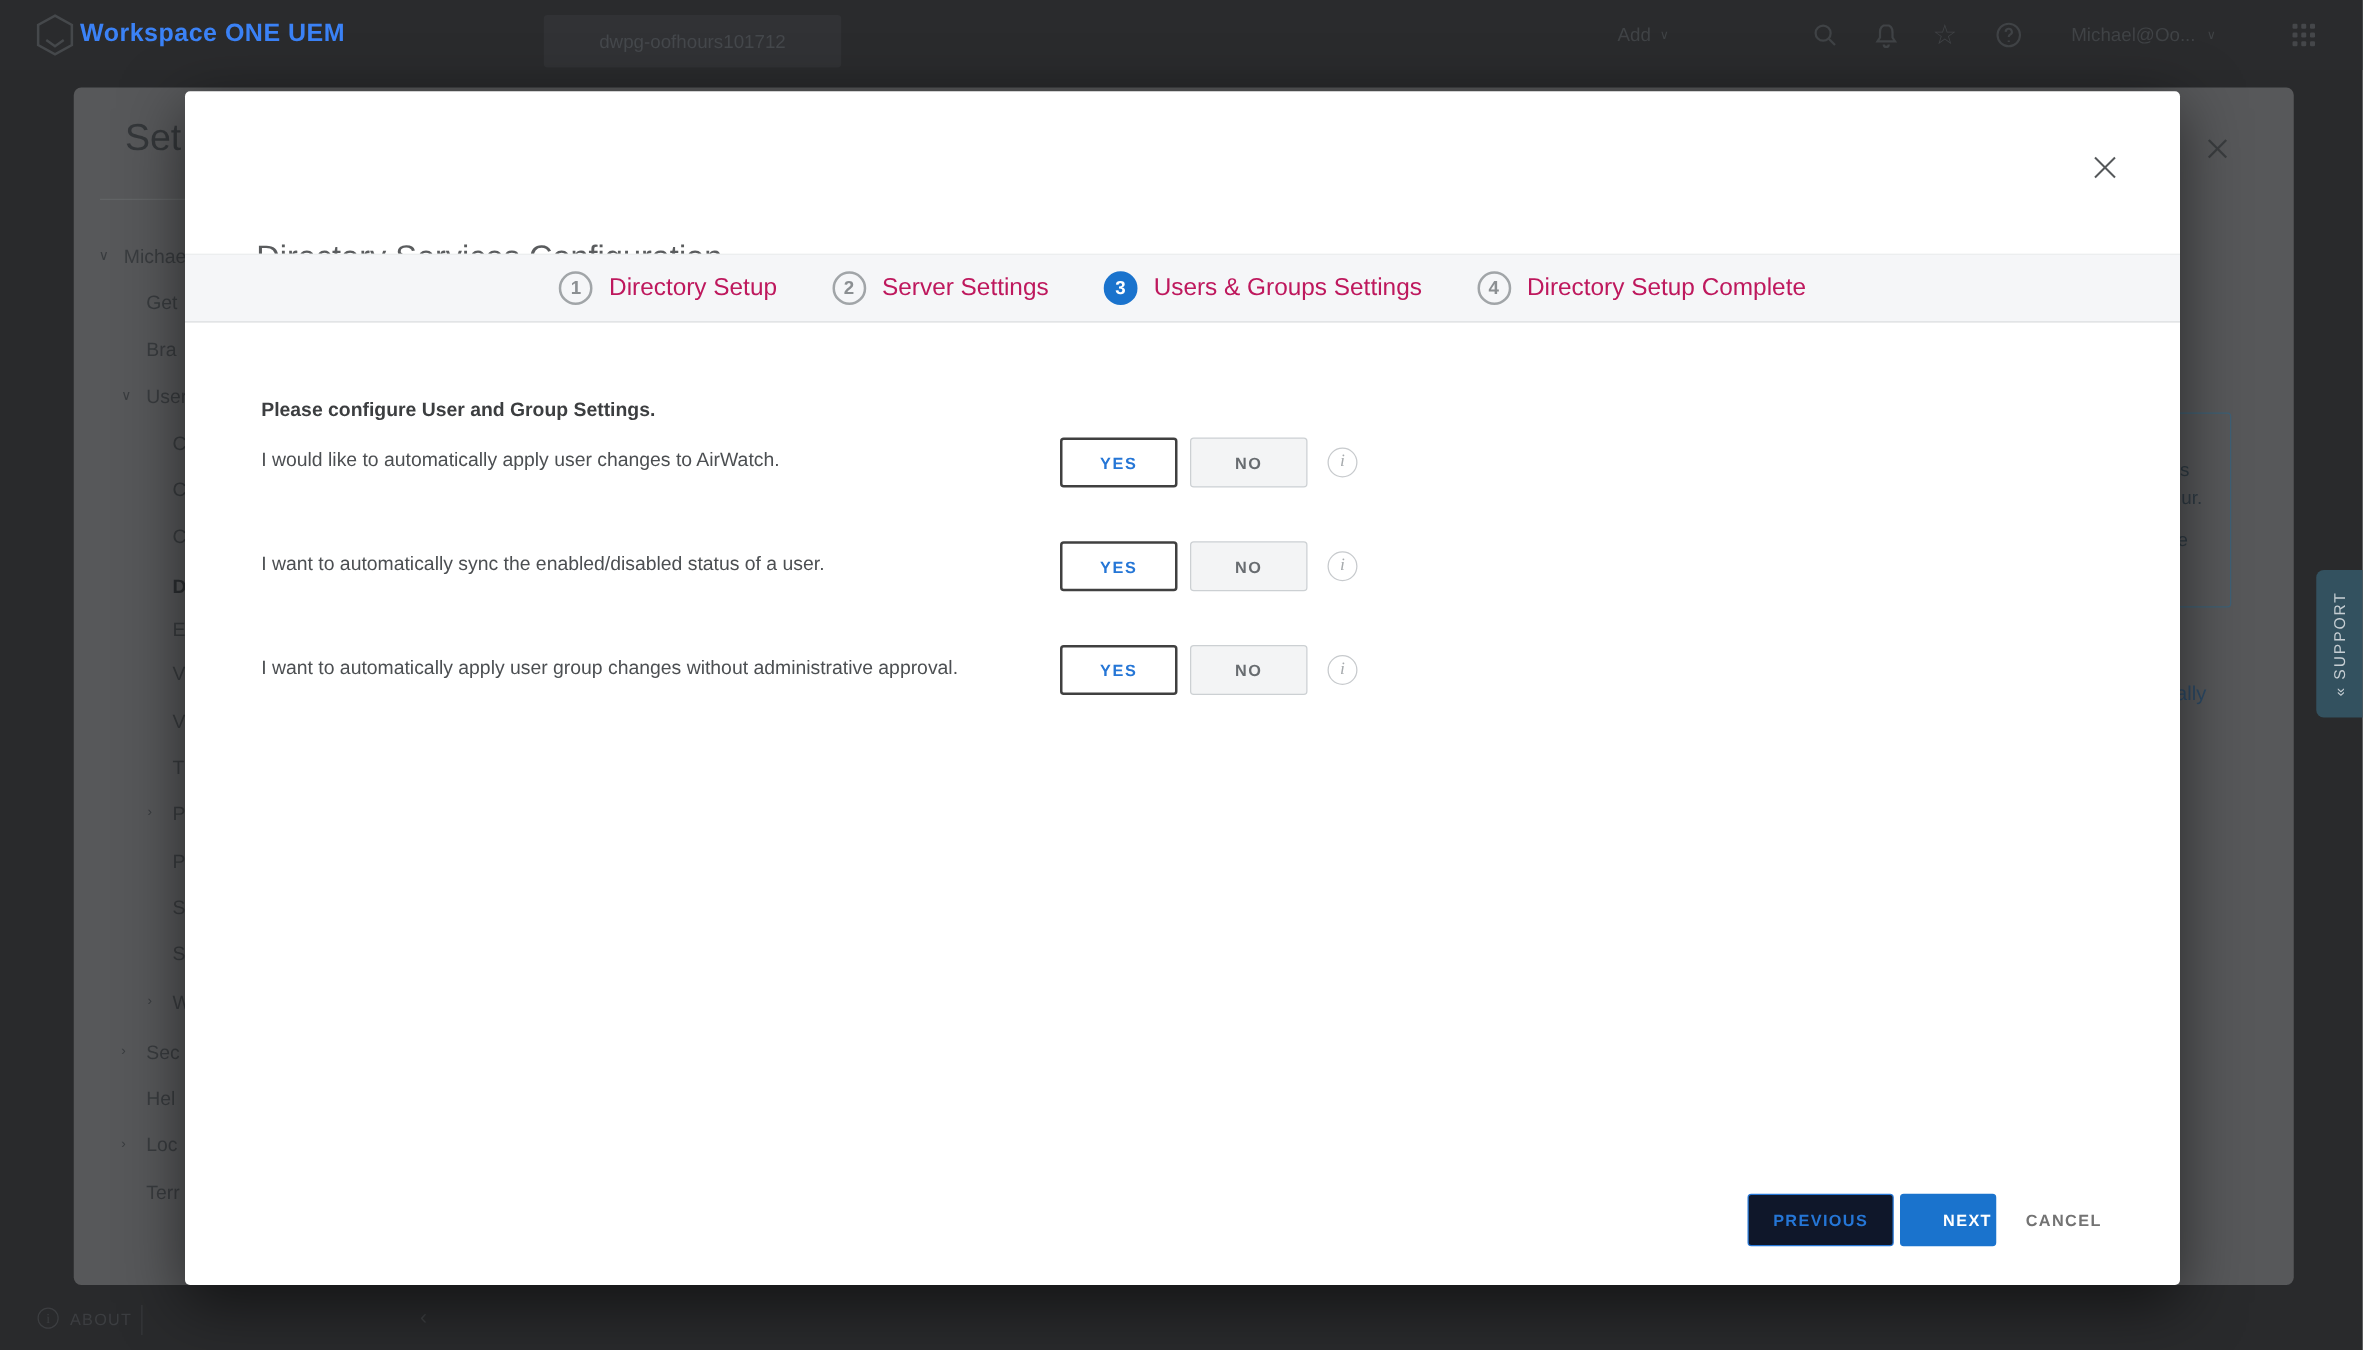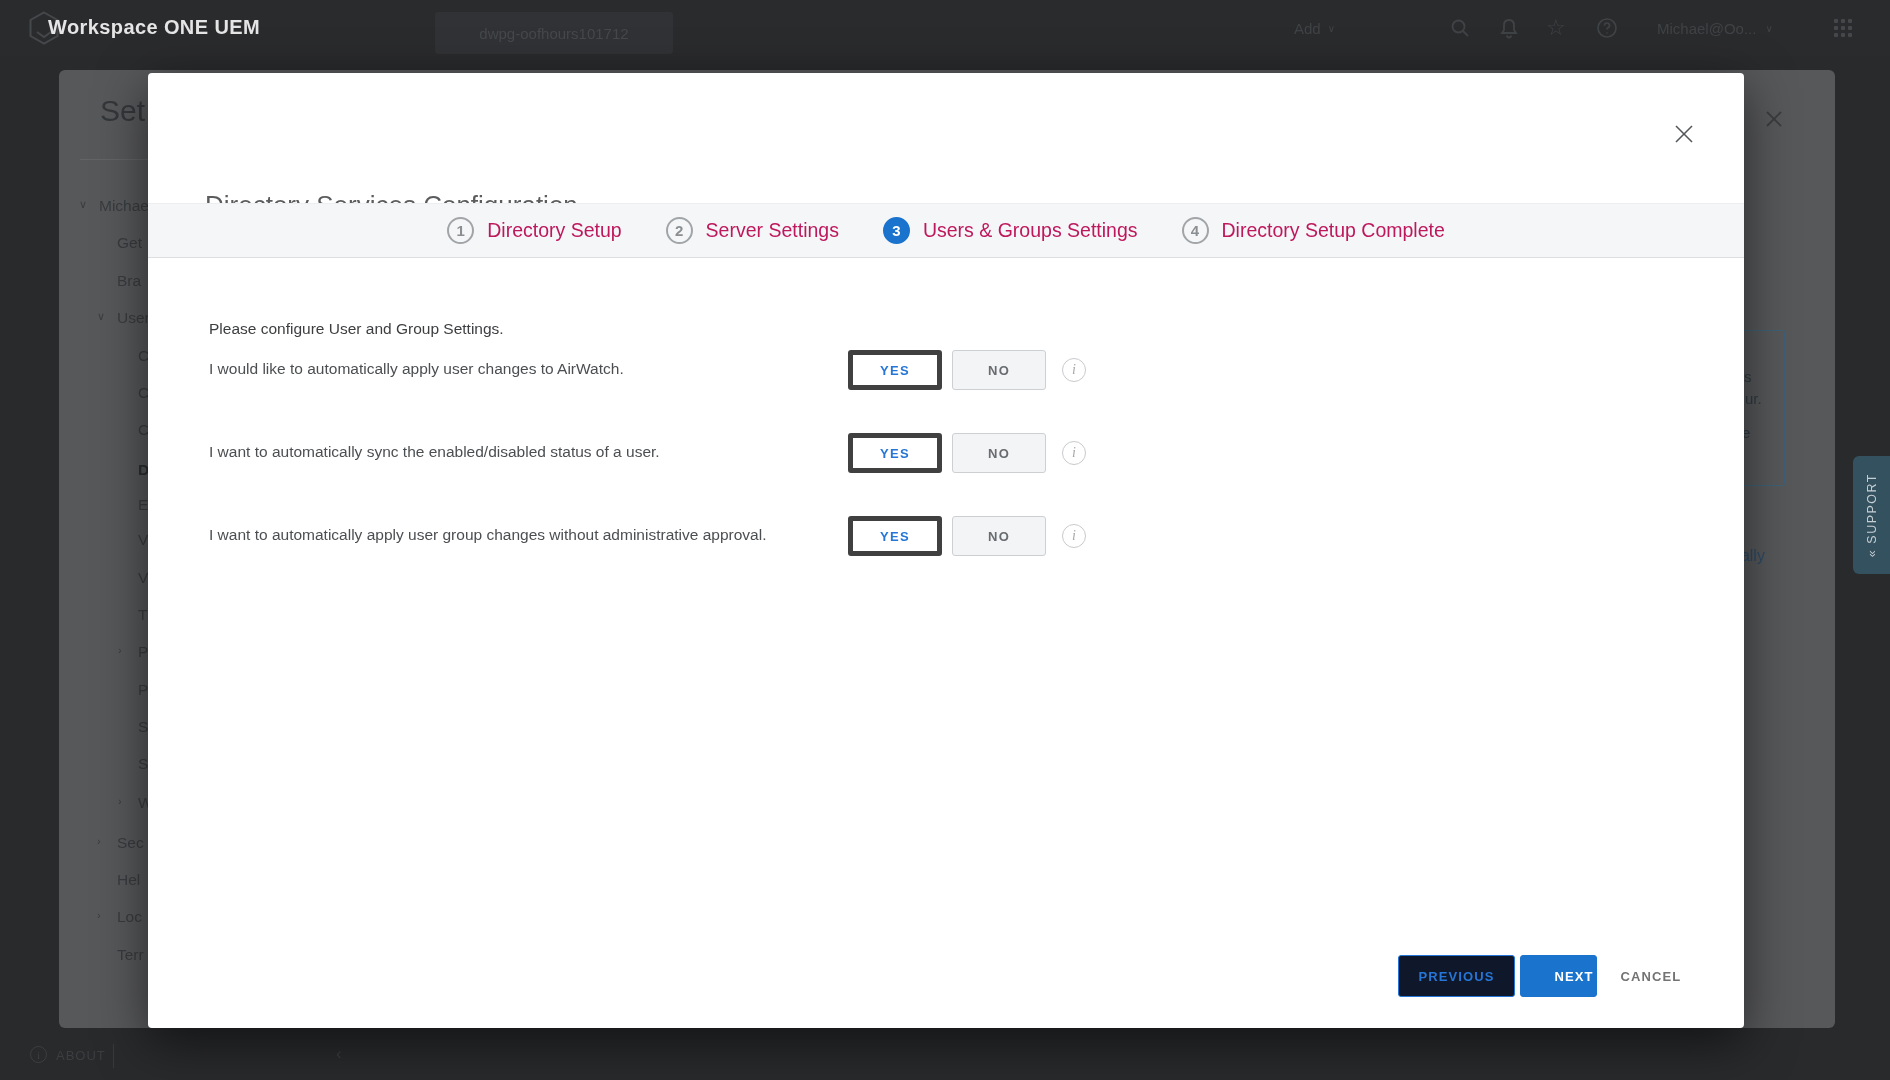--- a/index.html
+++ b/index.html
@@ -2,22 +2,22 @@
 <html><head>
 <meta charset="utf-8">
 <style>
   * { margin:0; padding:0; box-sizing:border-box; }
   html,body { width:1890px; height:1080px; overflow:hidden; background:#292a2c;
               font-family:"Liberation Sans", sans-serif; }
 
   
   #app-header { position:absolute; left:0; top:0; width:1890px; height:56px; background:#2a2b2d; z-index:1; }
   #logo-hex { position:absolute; left:26px; top:10px; }
-  #product-name { position:absolute; left:48px; top:16px; font-size:20px; font-weight:600;
-                  color:#e5e5e5; letter-spacing:.4px; }
+  #product-name { position:absolute; left:64px; top:16px; font-size:20px; font-weight:600;
+                  color:#3b82f6; letter-spacing:.4px; }
   #org-button { position:absolute; left:435px; top:12px; width:238px; height:42px; background:#313235;
                 border-radius:3px; color:#45484c; font-size:15px; display:flex; align-items:center;
                 justify-content:center; cursor:pointer;text-align:right; }
   .hdr-item { position:absolute; top:0; height:56px; display:flex; align-items:center; color:#404346; }
   #add-menu { left:1294px; font-size:15px; gap:7px; cursor:pointer; }
   .caret { font-size:10px; color:#404346; }
   .hicon { cursor:pointer; }
   #user-menu { left:1657px; font-size:15px; gap:9px; cursor:pointer; }
 
   
@@ -59,28 +59,28 @@
 
   #steps-bar { position:absolute; left:0; top:130px; width:100%; height:55px; background:#f5f6f8;
                border-top:1px solid #eceeef; border-bottom:1px solid #dcdee0;
                display:flex; align-items:center; justify-content:center; gap:44px; }
   .step { display:flex; align-items:center; gap:13px; cursor:pointer; }
   .step-circle { width:27px; height:27px; border:2px solid #a1a5a8; border-radius:50%; color:#8b8f92;
                  font-size:15px; font-weight:600; display:flex; align-items:center; justify-content:center; }
   .step.active .step-circle { background:#1a73cd; border-color:#1a73cd; color:#ffffff; }
   .step-label { font-size:19.5px; color:#be185d; }
 
-  #content-heading { position:absolute; left:61px; top:247px; font-size:15.5px; font-weight:400; color:#3c3e40; }
+  #content-heading { position:absolute; left:61px; top:247px; font-size:15.5px; font-weight:700; color:#3c3e40; }
   .q-row { position:absolute; left:0; width:100%; height:42px; }
   #q-row-1 { top:277px; } #q-row-2 { top:360px; } #q-row-3 { top:443px; }
   .q-text { position:absolute; left:61px; top:10px; font-size:15.5px; color:#4c4f52; }
   .btn-toggle { position:absolute; top:0; width:94px; height:40px; border-radius:3px; font-size:13px;
                 font-weight:700; letter-spacing:1.3px; display:flex; align-items:center; justify-content:center;
                 cursor:pointer; }
-  .btn-yes { left:700px; background:#ffffff; border:5px solid #404040; color:#2576d6; }
+  .btn-yes { left:700px; background:#ffffff; border:2px solid #404040; color:#2576d6; }
   .btn-no  { left:804px; background:#f3f4f5; border:1px solid #ccd0d3; color:#686c70; }
   .info-icon { position:absolute; left:914px; top:8px; width:24px; height:24px; border:1px solid #c7cacd;
                border-radius:50%; color:#a6aaad; font-size:14px; font-family:"Liberation Serif", serif;
                font-style:italic; display:flex; align-items:center; justify-content:center; cursor:pointer; }
 
   .m-btn { position:absolute; top:882px; height:42px; border-radius:3px; font-size:13px; font-weight:700;
            letter-spacing:1.1px; display:flex; align-items:center; justify-content:center; cursor:pointer; }
   #btn-previous { left:1250px; width:117px; background:#0f172a; border:1px solid #2576d6; color:#2576d6; }
   #btn-next { left:1372px; width:77px; background:#1a73cd; border:1px solid #1a73cd; color:#ffffff;padding-left:31px; }
   #btn-cancel { left:1460px; width:86px; background:transparent; border:none; color:#737373; }

